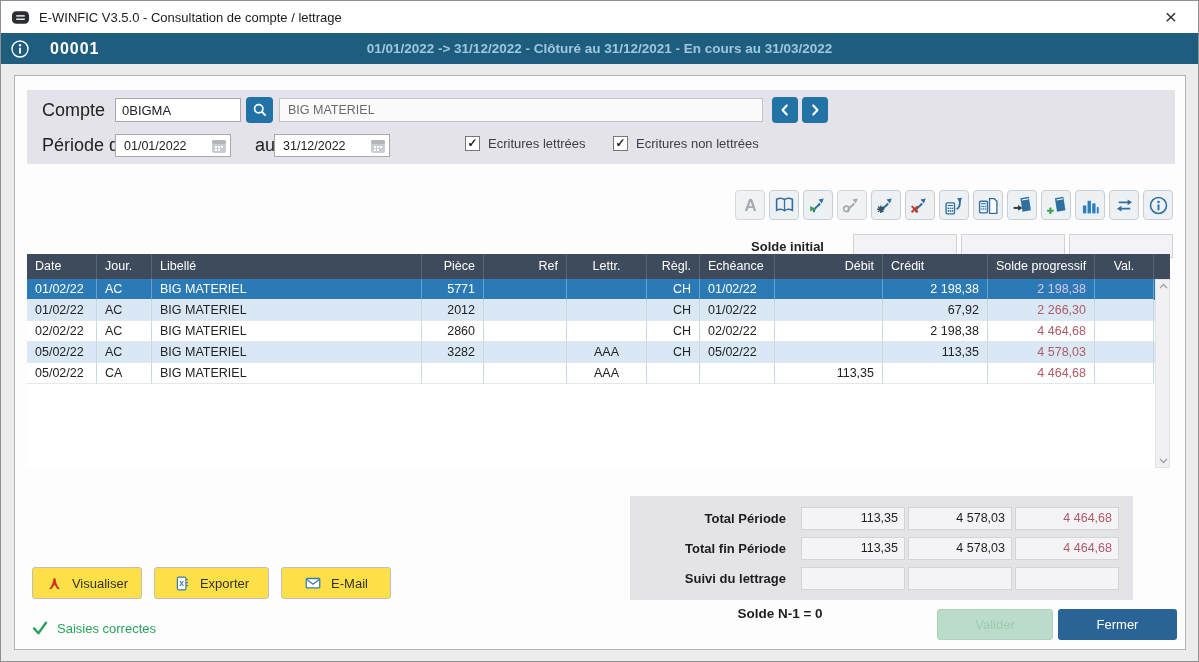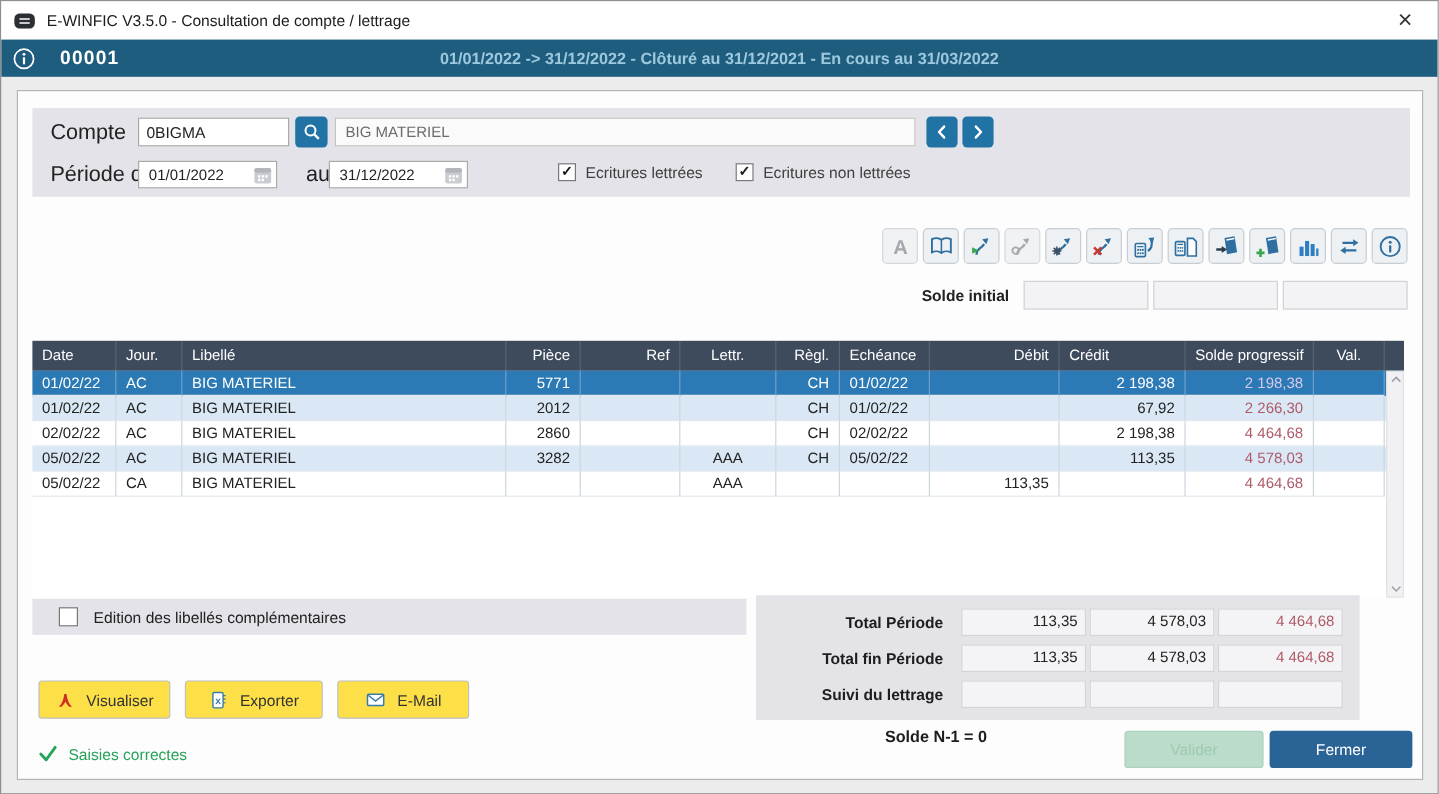--- a/index.html
+++ b/index.html
@@ -60,26 +60,26 @@
              font-size:13px;color:#333;}
 
   
   .toolbar{position:absolute;right:12px;top:114px;display:flex;gap:4px;}
   .tbtn{width:30px;height:30px;background:#eef1f4;border:1px solid #c6cdd3;border-radius:4px;
         display:flex;align-items:center;justify-content:center;box-sizing:border-box;}
   .tbtn.disabled{background:#f1f2f4;border-color:#d4d8dc;}
   .icwrap{display:flex;align-items:center;}
 
   
-  .soldeinit{position:absolute;right:12px;top:158px;display:flex;align-items:center;gap:4px;}
+  .soldeinit{position:absolute;right:12px;top:158px;display:flex;align-items:center;gap:21px;}
   .silabel{font-size:13px;font-weight:bold;color:#222;margin-right:8px;}
   .sfield{width:104px;height:24px;background:#f3f3f5;border:1px solid #d2d2d6;box-sizing:border-box;}
 
   
-  .table{position:absolute;left:12px;top:208px;width:1143px;height:214px;background:#fff;}
+  .table{position:absolute;left:12px;top:178px;width:1143px;height:214px;background:#fff;}
   .thead{display:flex;height:25px;background:var(--thead-bg);}
   .th{box-sizing:border-box;padding:0 8px;border-right:1px solid rgba(255,255,255,.14);
       line-height:25px;height:25px;font-size:12.5px;color:#fff;white-space:nowrap;overflow:hidden;flex:none;}
   .tbody{position:relative;}
   .tr{display:flex;height:21px;background:#fff;}
   .tr.alt{background:var(--alt-row);}
   .tr.sel{background:var(--sel-row);}
   .tr.sel .td{color:#fff;border-right-color:rgba(255,255,255,.3);}
   .td{box-sizing:border-box;padding:0 8px;border-right:1px solid #ccd6df;border-bottom:1px solid #e2e8ee;
       line-height:20px;height:21px;font-size:12.5px;color:#222;white-space:nowrap;overflow:hidden;flex:none;}
@@ -458,24 +458,20 @@
             </svg>
         </span>
         <span class="sarr down">
           <svg width="9" height="6" viewBox="0 0 9 6">
               <path d="M1 1l3.5 3.5L8 1" fill="none" stroke="#9aa0a6" stroke-width="1.3"></path>
             </svg>
         </span>
       </div>
     </div>
 
-    <div class="edition">
-      <span class="checkbox"></span>
-      <span>Edition des libellés complémentaires</span>
-    </div>
 
     <div class="actionbtn" id="btn-vis">
       <span style="display:flex;">
         <svg width="17" height="17" viewBox="0 0 20 20">
             <path d="M3.5 16.5C6.6 13.4 8.3 9.6 8.9 3.8h2.2c.6 5.8 2.3 9.6 5.4 12.7h-2.8c-1.8-2-3.1-3.7-3.7-5.2-.6 1.5-1.9 3.2-3.7 5.2z" fill="#cf2e24"></path>
           </svg>
       </span>
       <span>Visualiser</span>
     </div>
     <div class="actionbtn" id="btn-exp">

